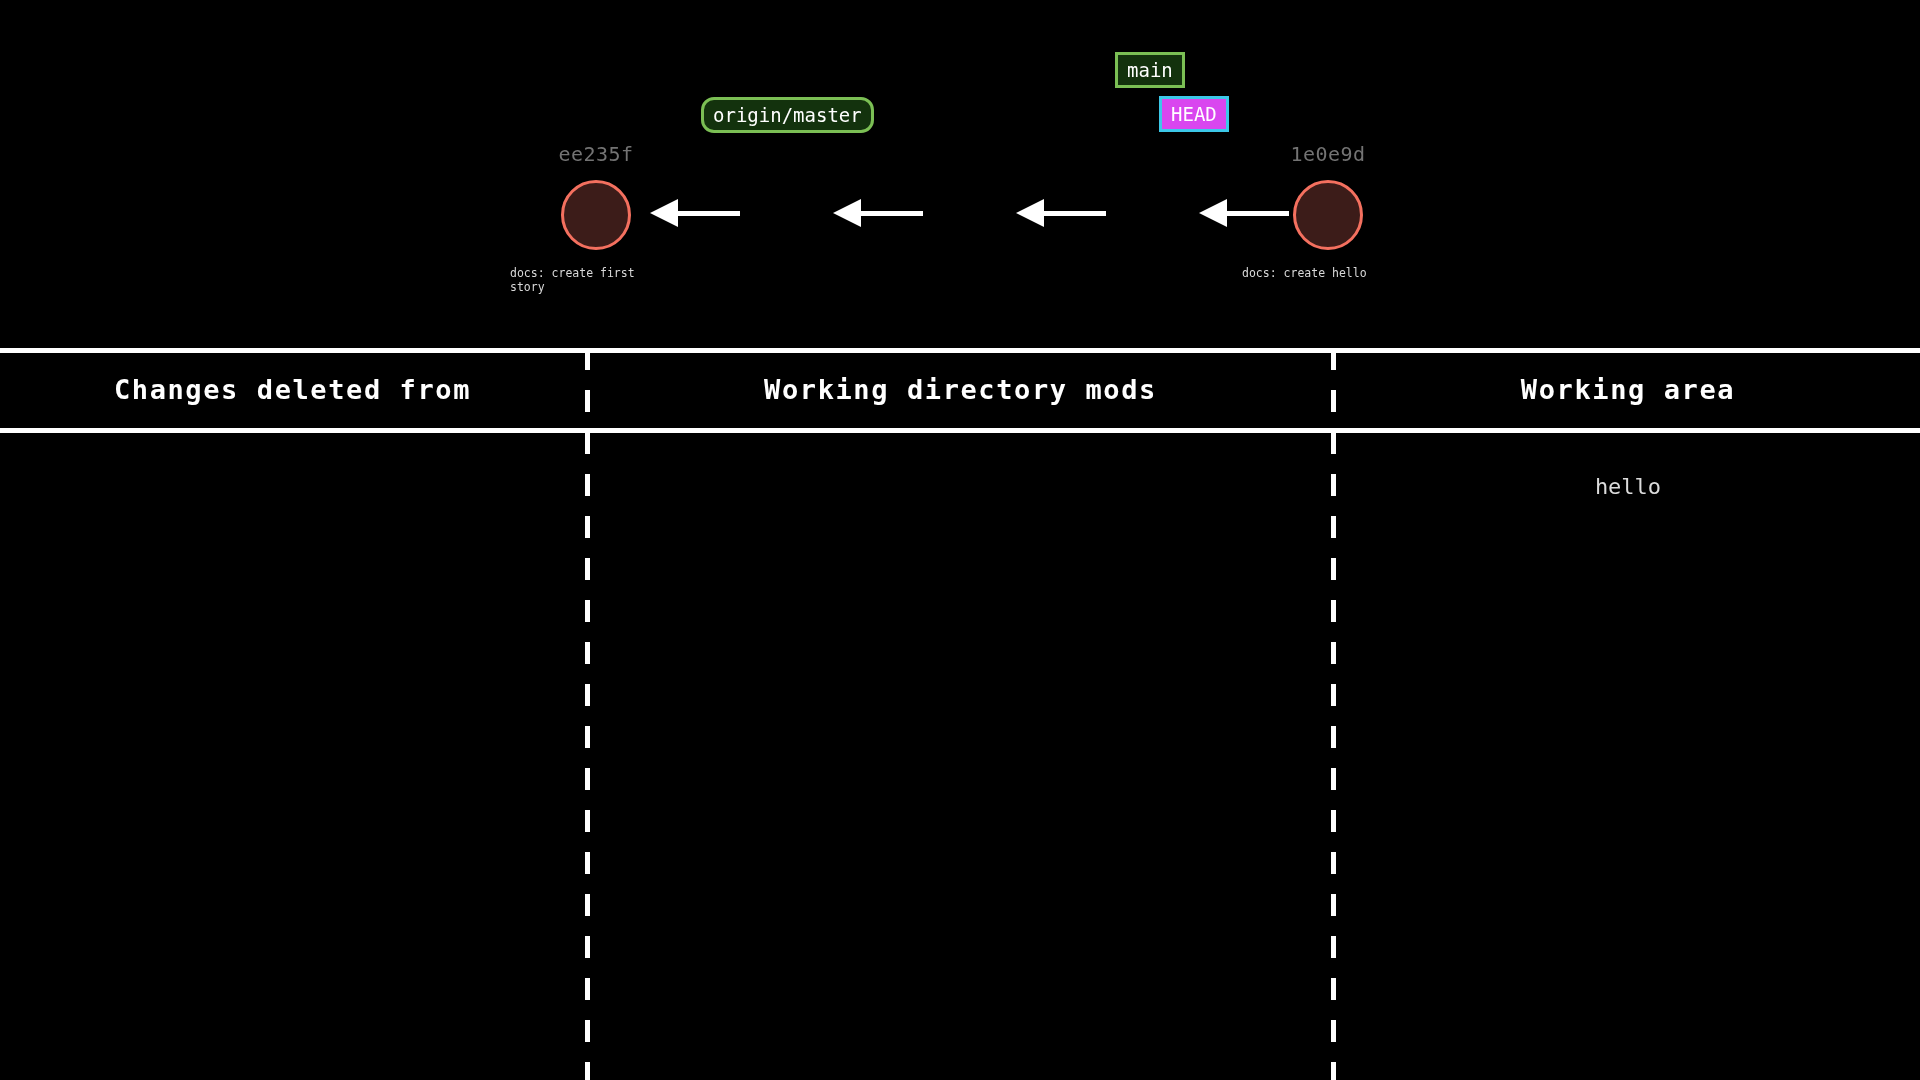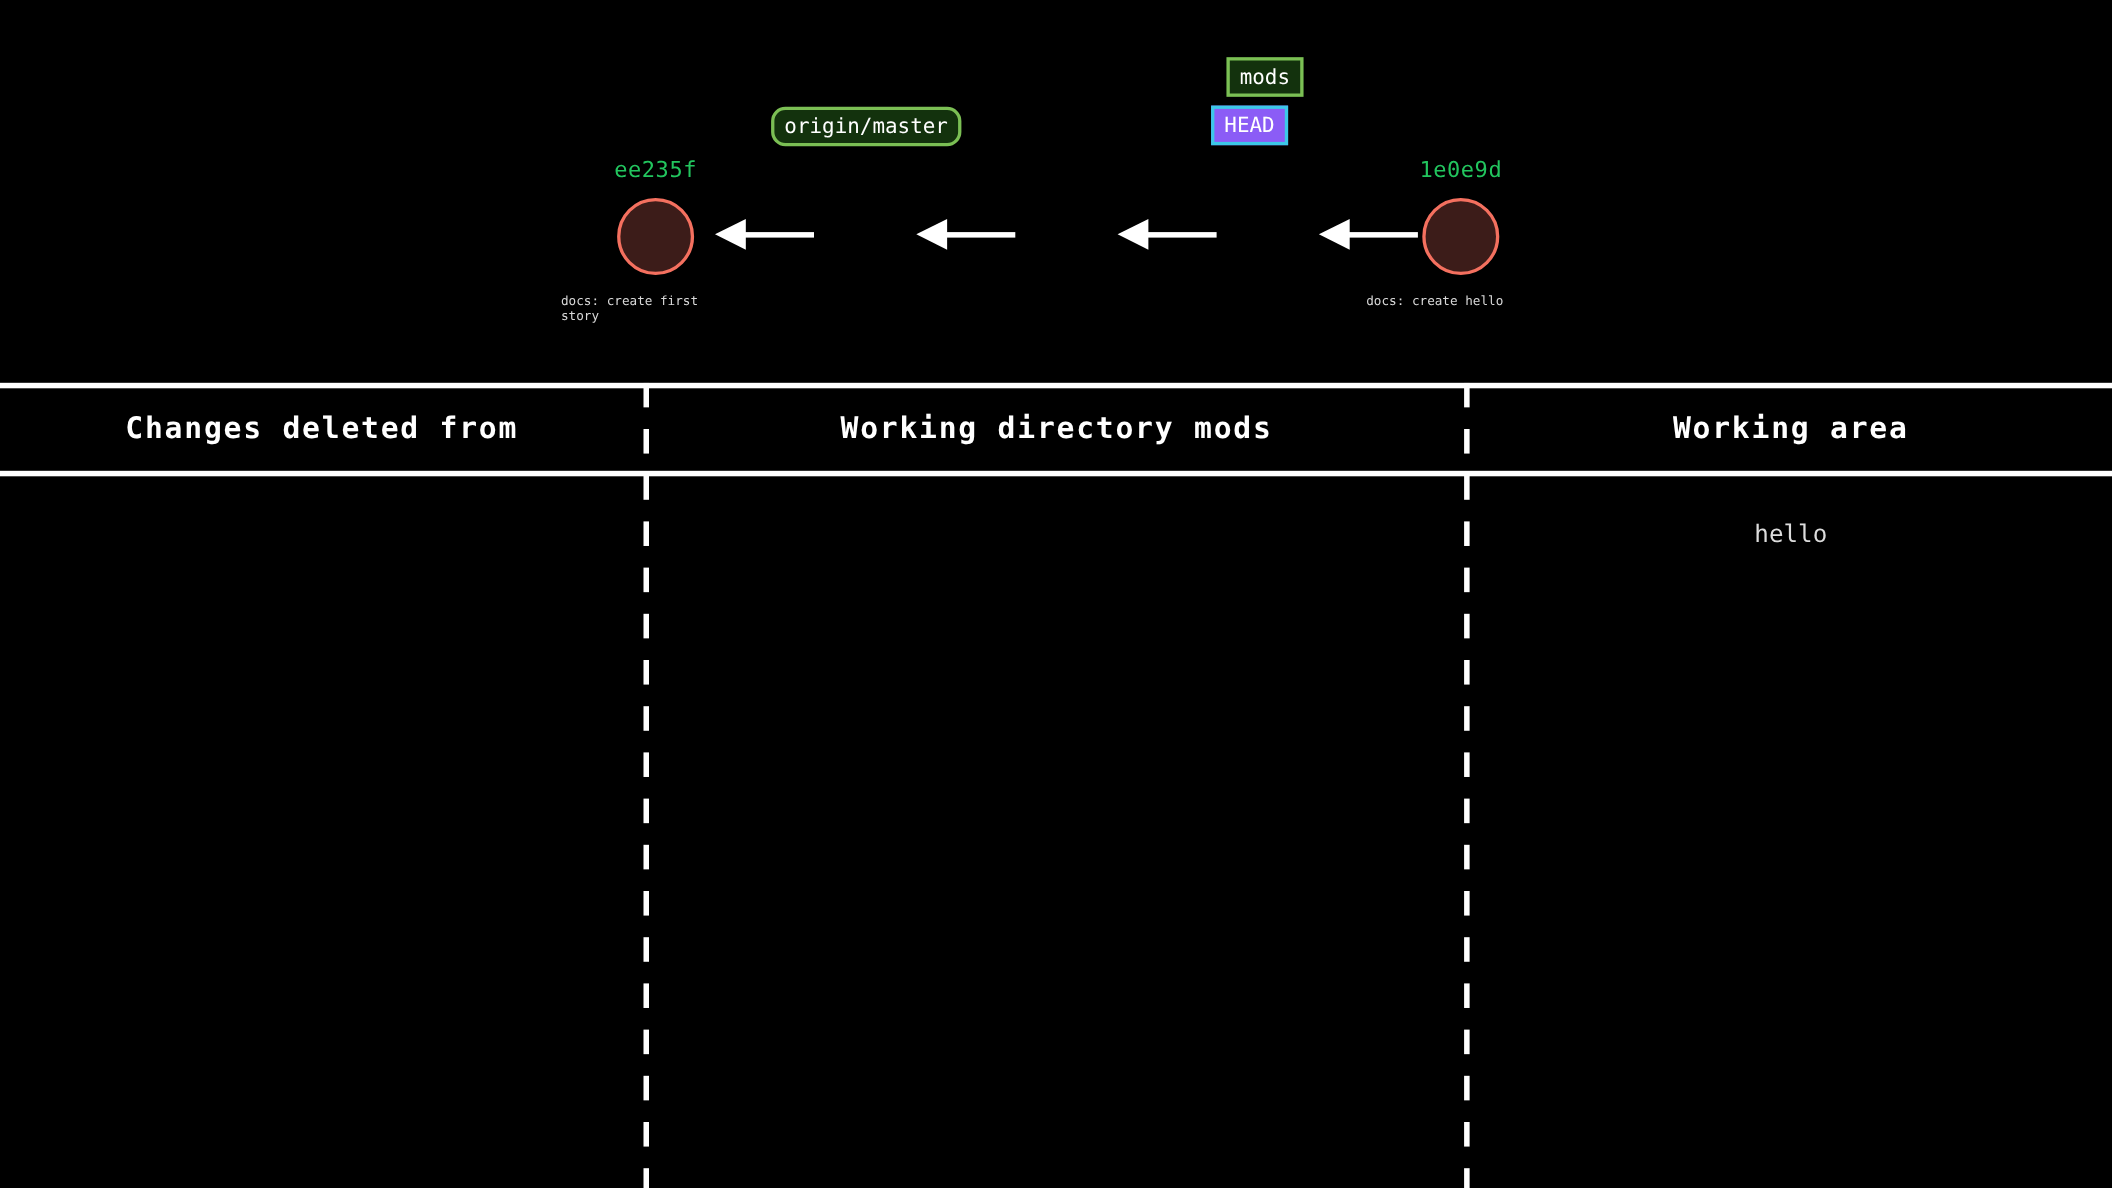--- a/index.html
+++ b/index.html
@@ -34,21 +34,21 @@
   }
 
   .commit-hash {
     position: absolute;
     top: 142px;
     left: 0;
     width: 200px;
     text-align: center;
     font-size: 20px;
     letter-spacing: 0.5px;
-    color: #22c55e;
+    color: #737373;
     white-space: nowrap;
   }
 
   .commit-circle {
     position: absolute;
     top: 180px;
     left: 65px;
     width: 64px;
     height: 64px;
     border-radius: 50%;
@@ -202,23 +202,23 @@
   </div>
 
   <div class="commit-node" style="left:1228px;">
     <div class="commit-hash">1e0e9d</div>
     <div class="commit-circle"></div>
     <div class="commit-msg">docs: create hello</div>
   </div>
 
   <div class="ref-badge" style="left:701px; top:97px; border-color:#7bbf54; background:#13320d;border-radius:13px;">origin/master</div>
 
-  <div class="ref-badge" style="left:1115px; top:52px; border-color:#7bbf54; background:#13320d;">mods</div>
-
-  <div class="ref-badge" style="left:1101px; top:96px; border-color:#3cc8e8; background:#8b5cf6;text-align:center;">HEAD</div>
+  <div class="ref-badge" style="left:1115px; top:52px; border-color:#7bbf54; background:#13320d;">main</div>
+
+  <div class="ref-badge" style="left:1159px; top:96px; border-color:#3cc8e8; background:#d946ef;text-align:center;">HEAD</div>
 
 </div>
 
 <div id="panels">
 
   <div class="rule" id="rule-top"></div>
   <div class="rule" id="rule-bottom"></div>
 
   <div class="col-divider" style="left:585px;"></div>
   <div class="col-divider" style="left:1331px;"></div>

